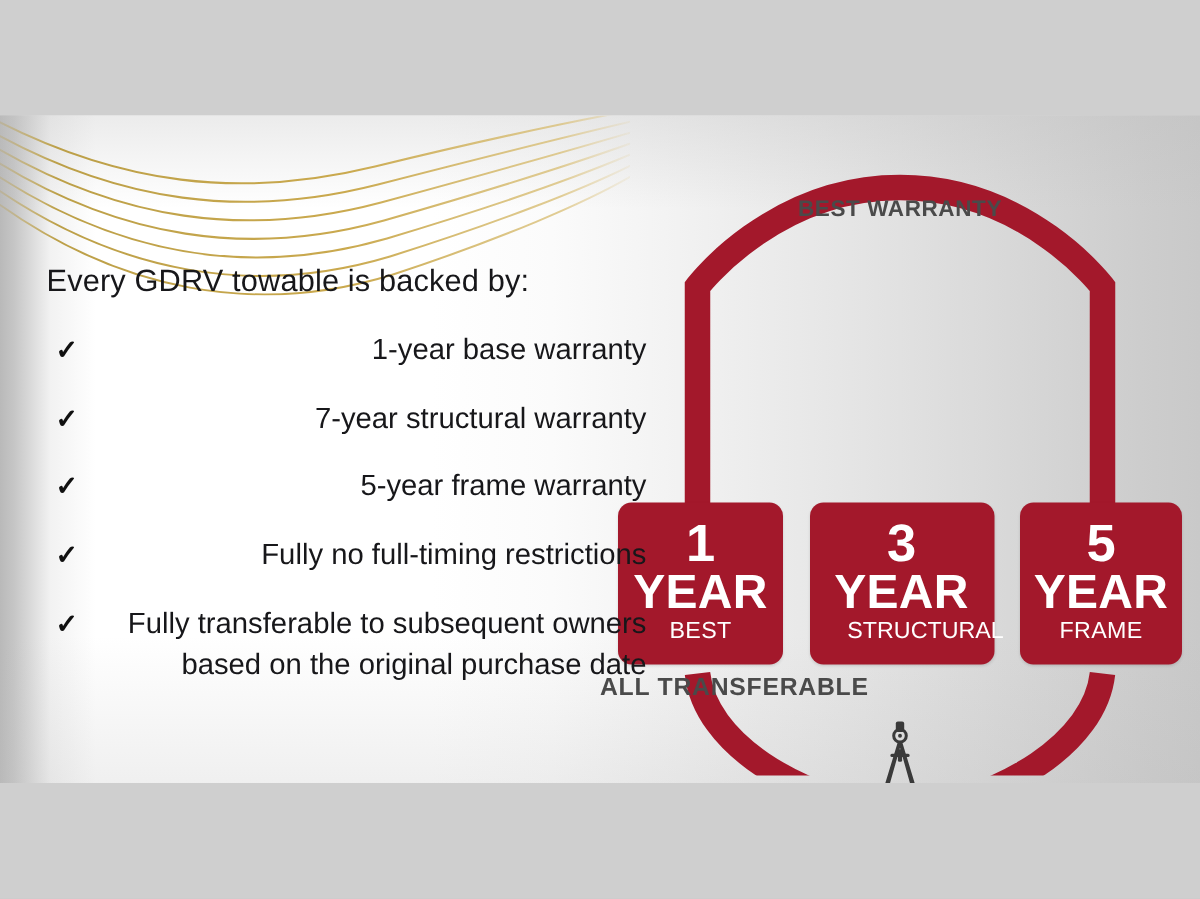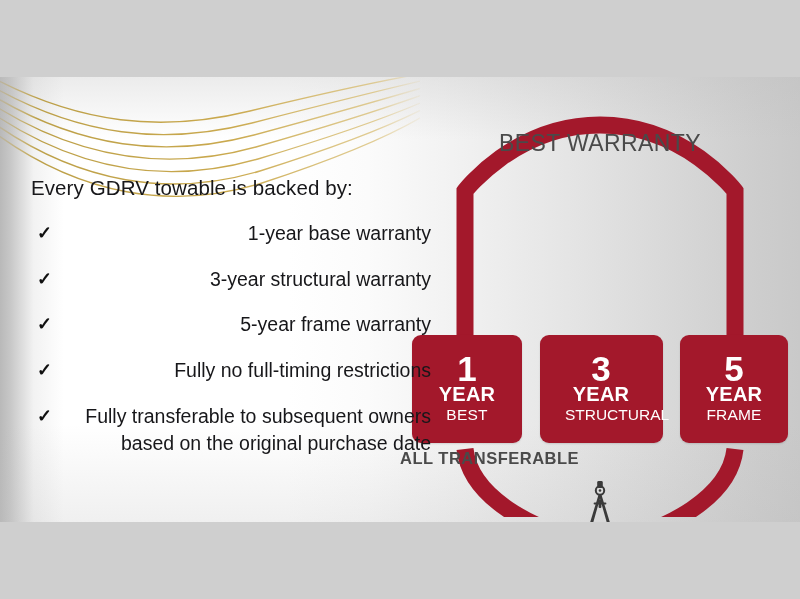--- a/index.html
+++ b/index.html
@@ -127,22 +127,22 @@
 
   .badge-head {
     position: absolute;
     left: 0;
     top: 35px;
     width: 400px;
     text-align: center;
     color: #4b4b4b;
   }
   .badge-head .l1 {
-    font-size: 23px;
-    font-weight: 400;
+    font-size: 15px;
+    font-weight: 700;
     letter-spacing: .4px;
     line-height: 1;
     color: #4a4a4a;
   }
   .badge-head .l2 {
     font-size: 30.5px;
     font-weight: 700;
     letter-spacing: 2.2px;
     line-height: 1.08;
     color: #4a4a4a;
@@ -176,21 +176,21 @@
   .ybox.b1 { width: 110px; }
   .ybox.b2 { width: 123px; }
   .ybox.b3 { width: 108px; }
   .ybox .num {
     font-size: 35px;
     font-weight: 700;
     line-height: .92;
     letter-spacing: 0px;
   }
   .ybox .yr {
-    font-size: 20px;
+    font-size: 32px;
     font-weight: 700;
     line-height: 1.02;
     letter-spacing: .2px;
     margin-top: -1px;
   }
   .ybox .sub {
     font-size: 15.5px;
     font-weight: 400;
     line-height: 1.1;
     letter-spacing: .2px;
@@ -248,21 +248,21 @@
 
     <div id="copy">
       <div class="headline">Every GDRV towable is backed by:</div>
       <ul>
         <li>
           <span class="tick">✓</span>
           <span class="txt">1-year base warranty</span>
         </li>
         <li>
           <span class="tick">✓</span>
-          <span class="txt">3-year structural warranty</span>
+          <span class="txt">7-year structural warranty</span>
         </li>
         <li>
           <span class="tick">✓</span>
           <span class="txt">5-year frame warranty</span>
         </li>
         <li>
           <span class="tick">✓</span>
           <span class="txt">Fully no full-timing restrictions</span>
         </li>
         <li>

